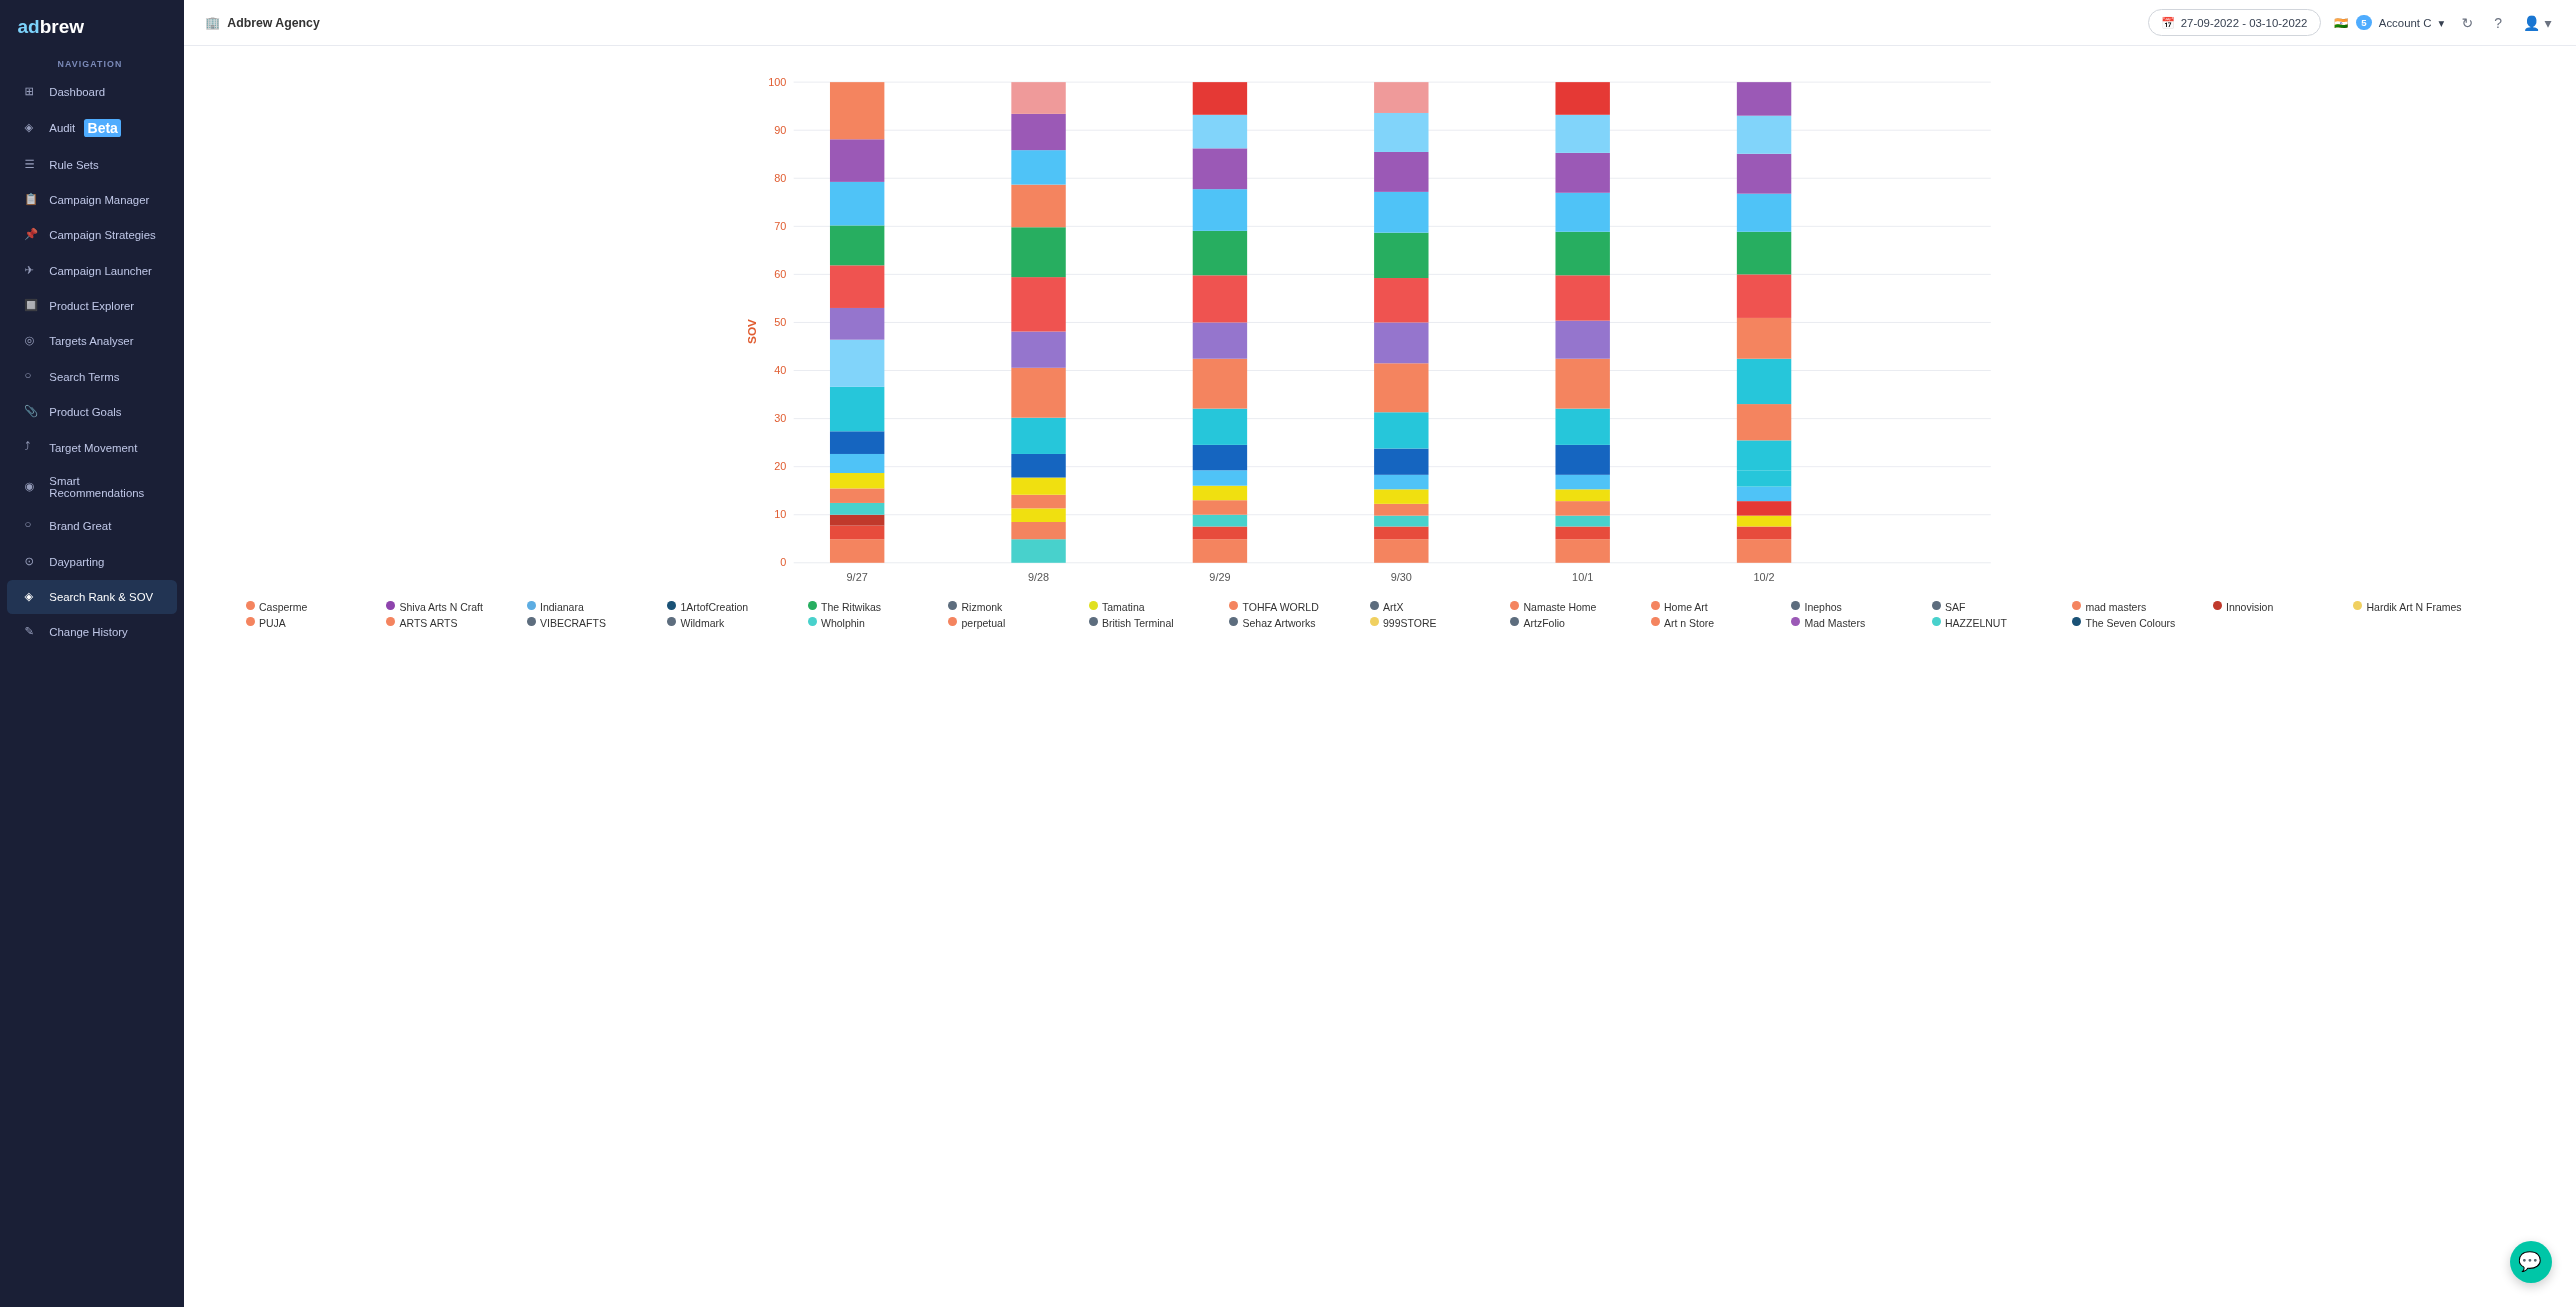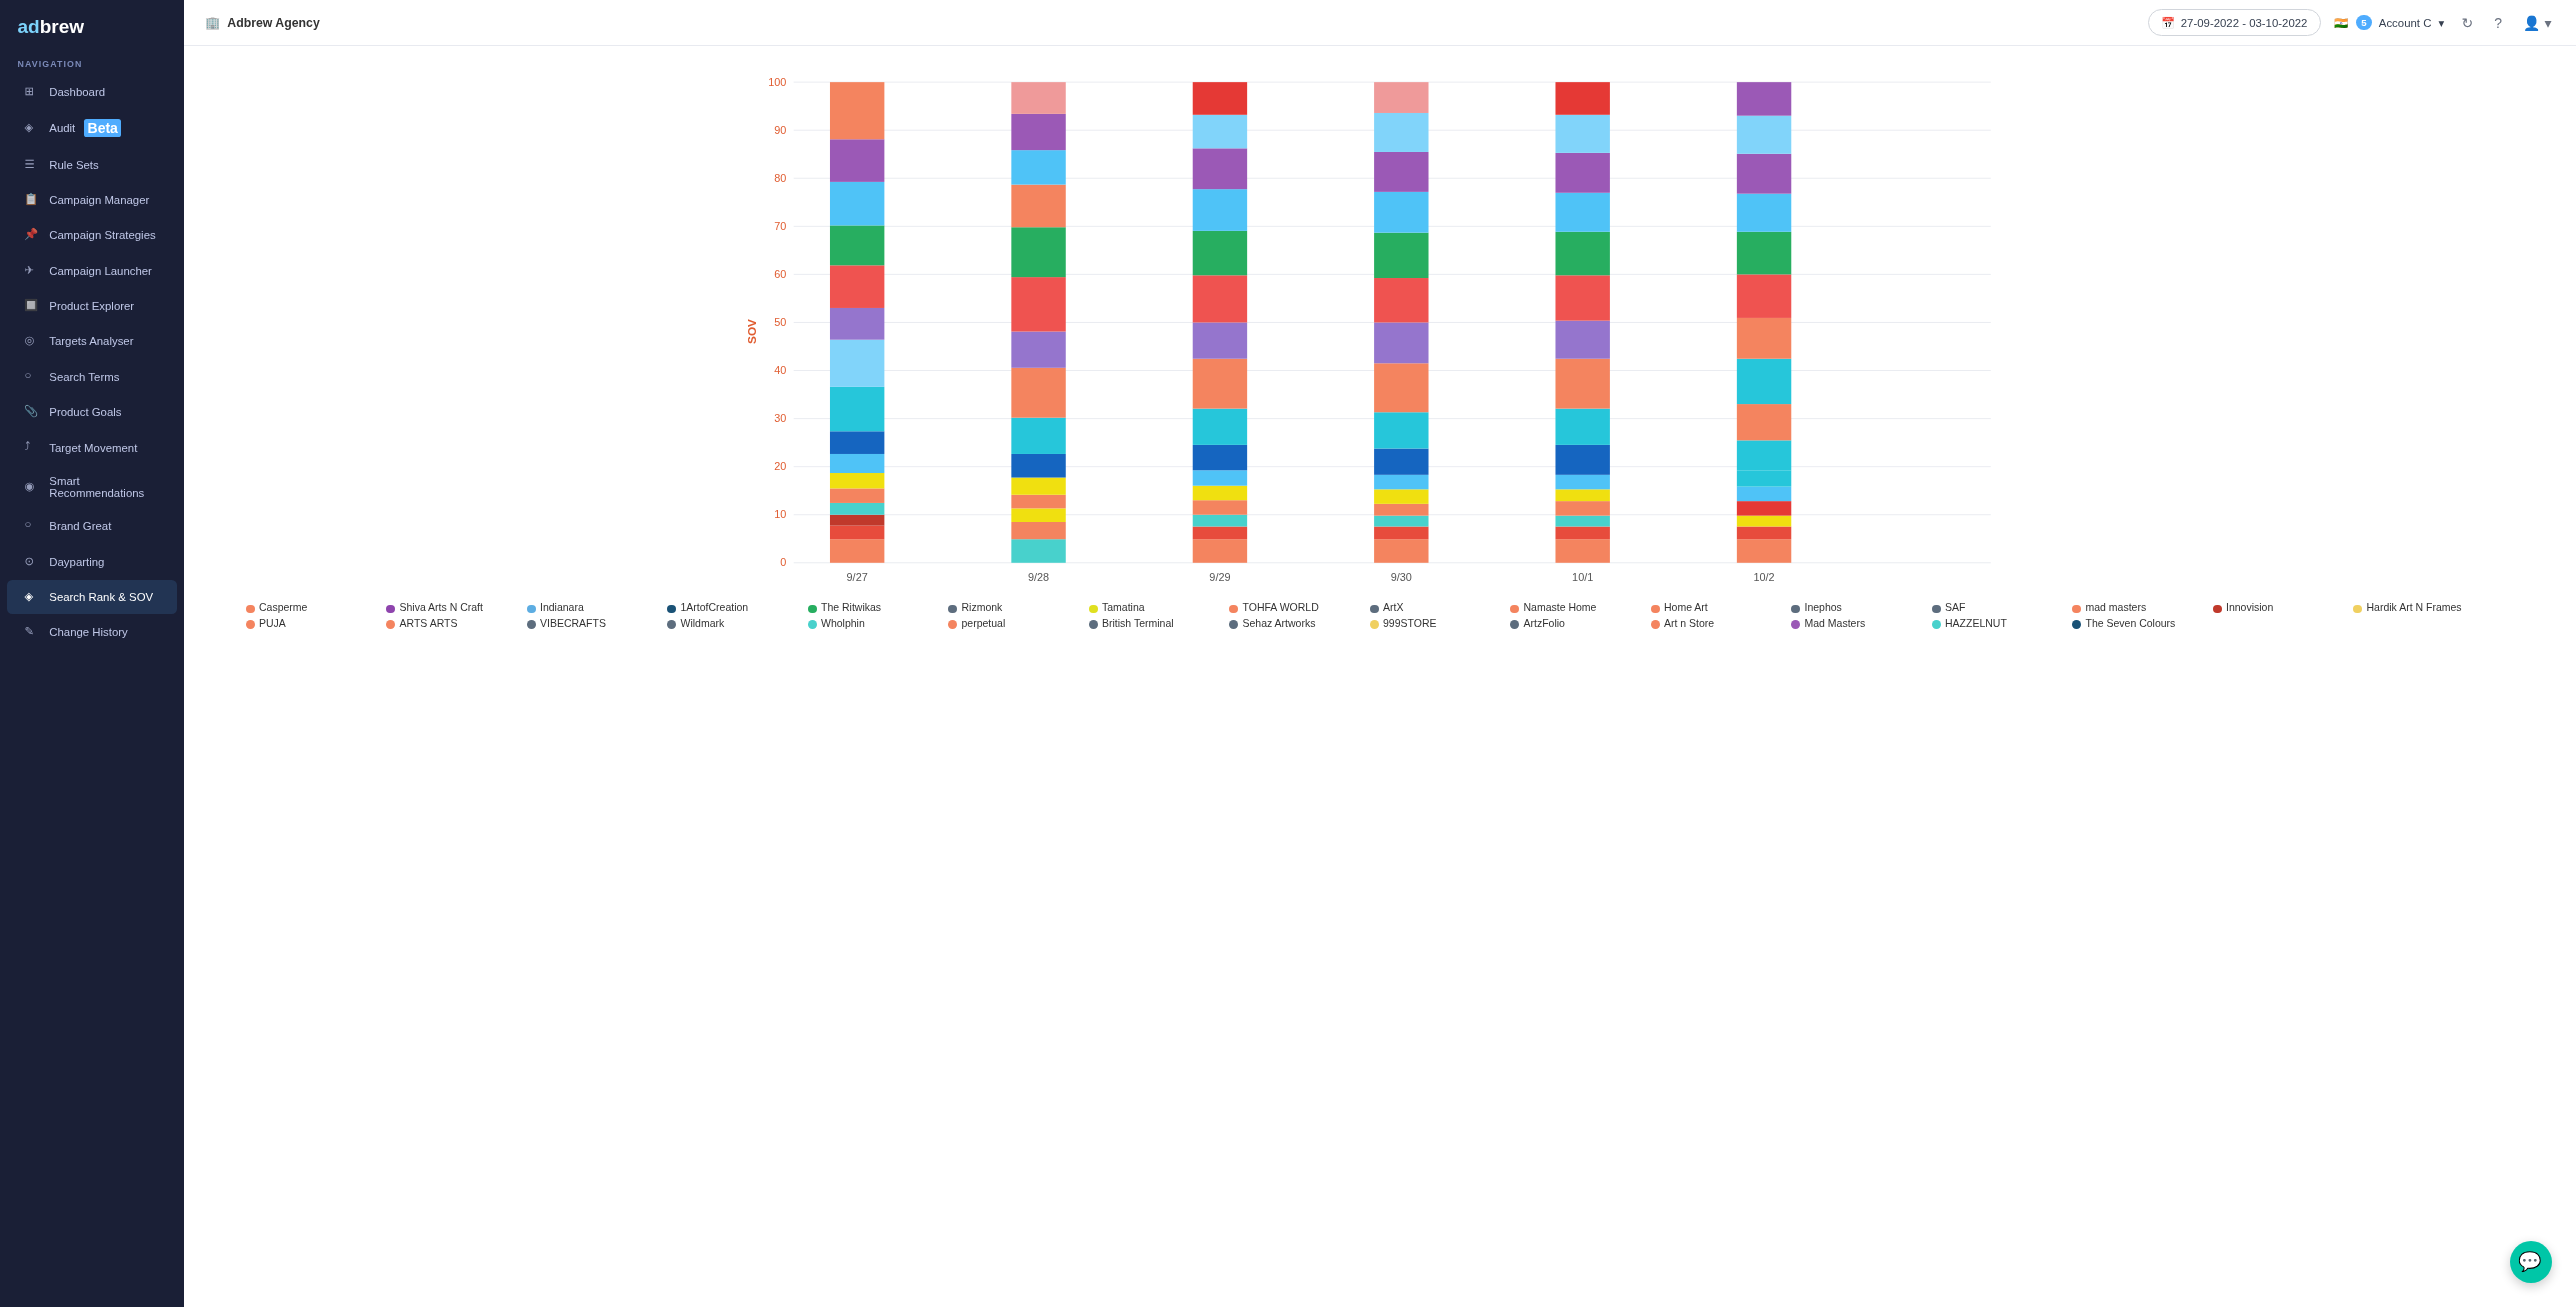--- a/index.html
+++ b/index.html
@@ -26,20 +26,21 @@
     }
     .logo-text span.ad { color: #7dd3fc; }
     .logo-text span.brew { color: #fff; text-align: center; }
     .nav-label {
       font-size: 8.8px;
       font-weight: 700;
       letter-spacing: 1.1px;
       color: #7b8ab8;
       padding: 12.3px 17.5px 5.3px;
       text-transform: uppercase;
+      margin-left: 40px;
     }
     .nav-item {
       display: flex;
       align-items: center;
       gap: 8.8px;
       padding: 8.8px 17.5px;
       font-size: 11.4px;
       color: #c0c8e8;
       cursor: pointer;
       border-radius: 5.3px;
@@ -133,21 +134,21 @@
     .legend-area {
       display: flex;
       flex-wrap: wrap;
       gap: 3.5px 17.5px;
       padding: 8.8px 35px 17.5px 53px;
       font-size: 10.5px;
       color: #333;
     }
     .legend-item {
       display: flex;
-      align-items: flex-end;
+      align-items: flex-start;
       gap: 4.4px;
       min-width: 123px;
     }
     .legend-dot {
       width: 8.8px;
       height: 8.8px;
       border-radius: 50%;
       flex-shrink: 0;
     }
 

